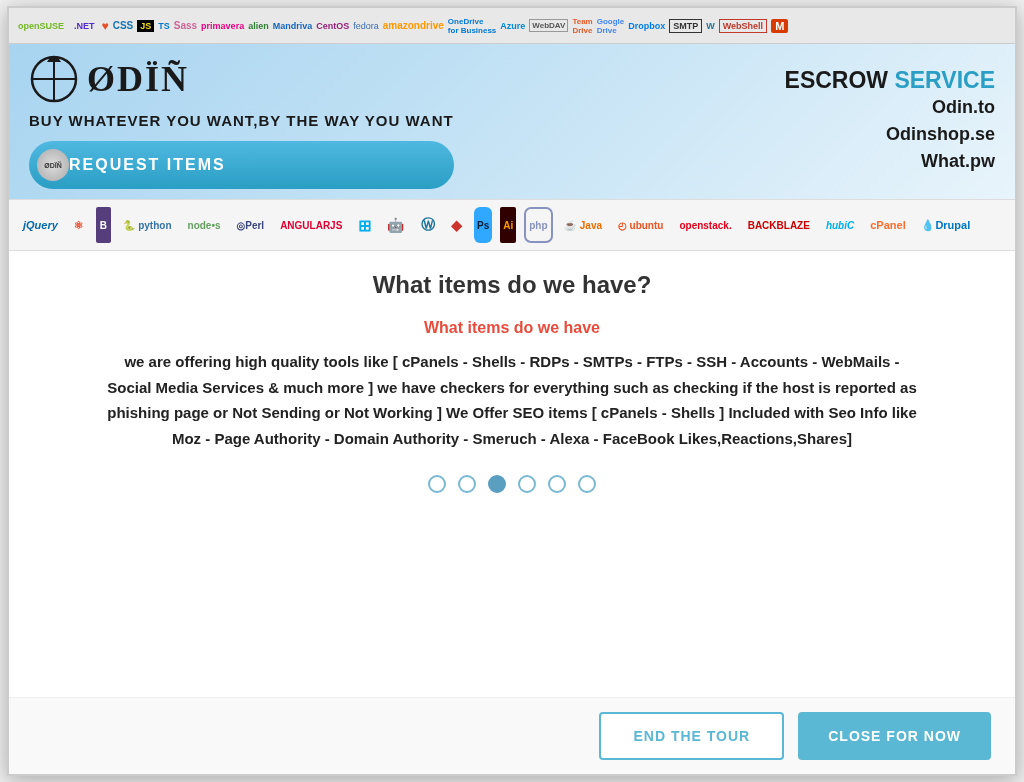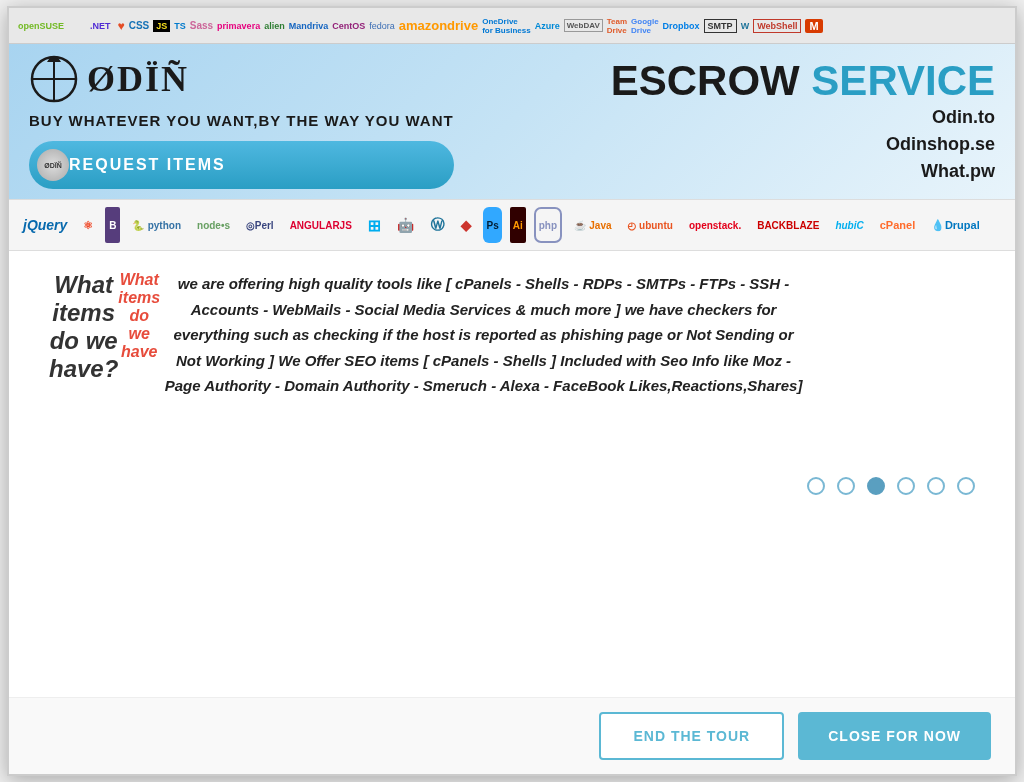--- a/index.html
+++ b/index.html
@@ -109,21 +109,21 @@
       color: #fff;
       text-transform: uppercase;
       letter-spacing: 2px;
     }
 
     .header-right {
       text-align: right;
     }
 
     .escrow-title {
-      font-size: 42px;
+      font-size: 23px;
       font-weight: 900;
       color: #1a1a1a;
       line-height: 1.1;
     }
 
     .escrow-service {
       color: #2a9ec4;
     }
 
     .domain-links {
@@ -154,22 +154,23 @@
       font-size: 9px;
       font-weight: bold;
       padding: 0 4px;
     }
 
     
     .content-area {
       flex: 1;
       padding: 20px 40px;
       display: flex;
+      flex-direction: column;
+      align-items: center;
       background: #fff;
-      font-style: italic;
     }
 
     .slide-title {
       font-size: 24px;
       font-weight: bold;
       color: #333;
       text-align: center;
       margin-bottom: 20px;
     }
 
@@ -243,21 +244,21 @@
       color: #fff;
       font-size: 14px;
       font-weight: bold;
       letter-spacing: 1px;
       text-transform: uppercase;
       cursor: pointer;
       border-radius: 4px;
     }
 
     
-    .ic-jquery { color: #0769ad; font-style: italic; font-size: 14px; }
+    .ic-jquery { color: #0769ad; font-style: italic; font-size: 11px; }
     .ic-joomla { color: #ef4625; }
     .ic-bootstrap { background: #563d7c; color: #fff; font-size: 10px; border-radius: 2px; padding: 1px 4px; }
     .ic-python { color: #3572a5; font-size: 10px; }
     .ic-nodejs { color: #68a063; font-size: 10px; }
     .ic-perl { color: #39457e; font-size: 10px; }
     .ic-angular { color: #dd0031; font-size: 10px; }
     .ic-windows { color: #00adef; font-size: 16px; }
     .ic-android { color: #a4c639; font-size: 14px; }
     .ic-wp { color: #21759b; font-size: 14px; }
     .ic-ps { color: #001d34; background: #31a8ff; font-size: 10px; border-radius:6px; padding:1px 3px; }
@@ -271,41 +272,41 @@
     .ic-cpanel { color: #ff6c2c; font-size:11px; font-weight:900; }
     .ic-drupal { color: #0077c0; font-size:11px; }
 
     .tbl { 
       font-size: 9px; 
       font-weight: bold; 
       padding: 1px 3px;
       white-space: nowrap;
     }
     .tbl-suse { color: #73ba25; }
-    .tbl-net { color: #512bd4; margin-left: 16px; }
+    .tbl-net { color: #512bd4; }
   </style>
 </head>
 <body>
 
 <div class="modal-overlay">
 
   <div class="top-icon-bar">
     <span class="tbl tbl-suse">openSUSE</span>
     <span class="tbl tbl-net">.NET</span>
     <span style="font-size:12px;color:#e44d26;font-weight:bold;">♥</span>
     <span style="font-size:10px;color:#1572b6;font-weight:bold;">CSS</span>
     <span style="font-size:9px;background:#000;color:#f7df1e;font-weight:bold;padding:1px 3px;">JS</span>
     <span style="font-size:9px;color:#007acc;font-weight:bold;">TS</span>
     <span style="font-size:10px;color:#cc6699;font-weight:bold;">Sass</span>
     <span style="font-size:9px;color:#e6007e;font-weight:bold;">primavera</span>
     <span style="font-size:9px;color:#2e7d32;font-weight:bold;">alien</span>
     <span style="font-size:9px;font-weight:bold;color:#1565c0;">Mandriva</span>
     <span style="font-size:9px;font-weight:bold;color:#932279;">CentOS</span>
     <span style="font-size:9px;font-weight:normal;color:#3c6eb4;">fedora</span>
-    <span style="font-size:13px;font-weight:bold;color:#ff9900;">amazondrive</span>
+    <span style="font-size:10px;font-weight:bold;color:#ff9900;">amazondrive</span>
     <span style="font-size:8px;font-weight:bold;color:#0078d4;">OneDrive<br>for Business</span>
     <span style="font-size:9px;font-weight:bold;color:#0089d6;">Azure</span>
     <span style="font-size:8px;font-weight:bold;color:#555;border:1px solid #999;padding:1px 2px;">WebDAV</span>
     <span style="font-size:8px;font-weight:bold;color:#e05b2a;">Team<br>Drive</span>
     <span style="font-size:8px;font-weight:bold;color:#4285f4;">Google<br>Drive</span>
     <span style="font-size:9px;font-weight:bold;color:#007ee5;">Dropbox</span>
     <span style="font-size:9px;font-weight:bold;color:#333;border:1px solid #333;padding:1px 3px;">SMTP</span>
     <span style="font-size:9px;font-weight:bold;color:#21759b;">W</span>
     <span style="font-size:9px;font-weight:bold;color:#c0392b;border:1px solid #c0392b;padding:1px 3px;">WebShell</span>
     <span style="font-size:11px;font-weight:bold;color:#d83b01;background:#d83b01;color:#fff;padding:1px 4px;border-radius:2px;">M</span>

